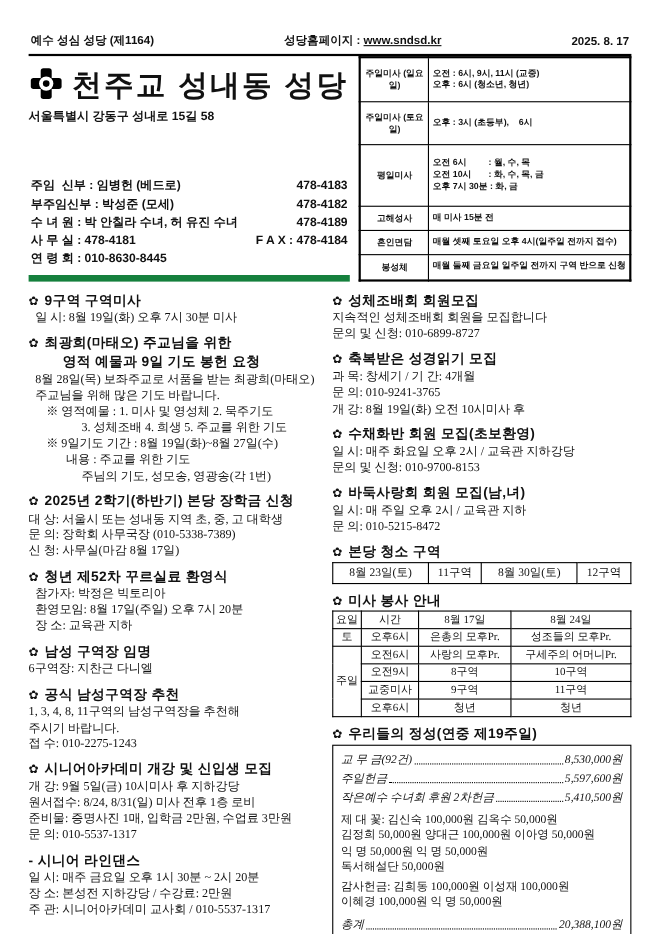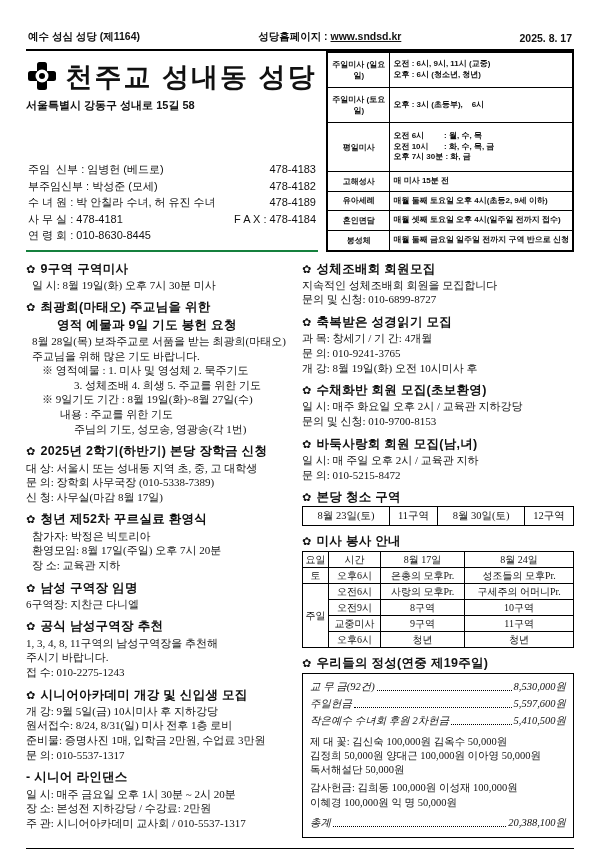--- a/index.html
+++ b/index.html
@@ -15,22 +15,22 @@
   .top-rule { border-top:2px solid #000; }
 
   
   .header-grid { display:flex; align-items:stretch; }
   .header-left { width:292px; }
   .title-row { display:flex; align-items:center; justify-content:center; gap:8px; margin-top:8px; }
   .church-title { font-family:"Liberation Sans","DejaVu Sans",sans-serif; font-weight:900;
                   font-size:27px; letter-spacing:2px; white-space:nowrap; }
   .address { font-weight:bold; font-size:11px; margin:3px 0 9px 0;
              font-family:"Liberation Sans","DejaVu Sans",sans-serif; }
-  .contacts { font-family:"Liberation Sans","DejaVu Sans",sans-serif; font-weight:normal;
-              font-size:11px; line-height:1.5; padding:0 2px 6px 2px; border-bottom:2px solid #15803d;margin-top:48px; }
+  .contacts { font-family:"Liberation Sans","DejaVu Sans",sans-serif; font-weight:bold;
+              font-size:11px; line-height:1.5; padding:0 2px 6px 2px; border-bottom:6px solid #15803d;margin-top:48px; }
   .contact-row { display:flex; justify-content:space-between; white-space:pre; }
   .header-right { flex:1; margin-left:8px; display:flex; }
   table.mass { width:100%; border-collapse:collapse; border:2px solid #000;
                font-family:"Liberation Sans","DejaVu Sans",sans-serif; font-weight:bold; font-size:8px; }
   table.mass td { border:1px solid #000; padding:1px 3px; overflow:hidden; }
   table.mass td.lbl { text-align:center; width:82px; }
   .t-line { white-space:pre; line-height:1.35; }
 
   
   .columns { display:flex; gap:14px; margin-top:9px; }
@@ -139,26 +139,20 @@
           <td>
             <div class="t-line">오전 6시         : 월, 수, 목</div>
             <div class="t-line">오전 10시       : 화, 수, 목, 금</div>
             <div class="t-line">오후 7시 30분 : 화, 금</div>
           </td>
         </tr>
         <tr>
           <td class="lbl">고해성사</td>
           <td>
             <div class="t-line">매 미사 15분 전</div>
-          </td>
-        </tr>
-        <tr>
-          <td class="lbl">유아세례</td>
-          <td>
-            <div class="t-line">매월 둘째 토요일 오후 4시(초등2, 9세 이하)</div>
           </td>
         </tr>
         <tr>
           <td class="lbl">혼인면담</td>
           <td>
             <div class="t-line">매월 셋째 토요일 오후 4시(일주일 전까지 접수)</div>
           </td>
         </tr>
         <tr>
           <td class="lbl">봉성체</td>
@@ -329,20 +323,21 @@
             <span>5,597,600원</span>
           </div>
           <div class="dotrow">
             <span>작은예수 수녀회 후원 2차헌금</span>
             <span class="lead"></span>
             <span>5,410,500원</span>
           </div>
           <div class="offer-gap"></div>
           <div class="offer-p">제 대 꽃: 김신숙 100,000원  김옥수  50,000원</div>
           <div class="offer-p">김정희  50,000원 양대근 100,000원 이아영  50,000원</div>
+          <div class="offer-p">익  명  50,000원 익  명  50,000원</div>
           <div class="offer-p">독서해설단  50,000원</div>
           <div class="offer-gap"></div>
           <div class="offer-p">감사헌금: 김희동 100,000원  이성재 100,000원</div>
           <div class="offer-p">이혜경 100,000원 익  명  50,000원</div>
           <div class="offer-gap"></div>
           <div class="dotrow">
             <span>총계</span>
             <span class="lead"></span>
             <span>20,388,100원</span>
           </div>

